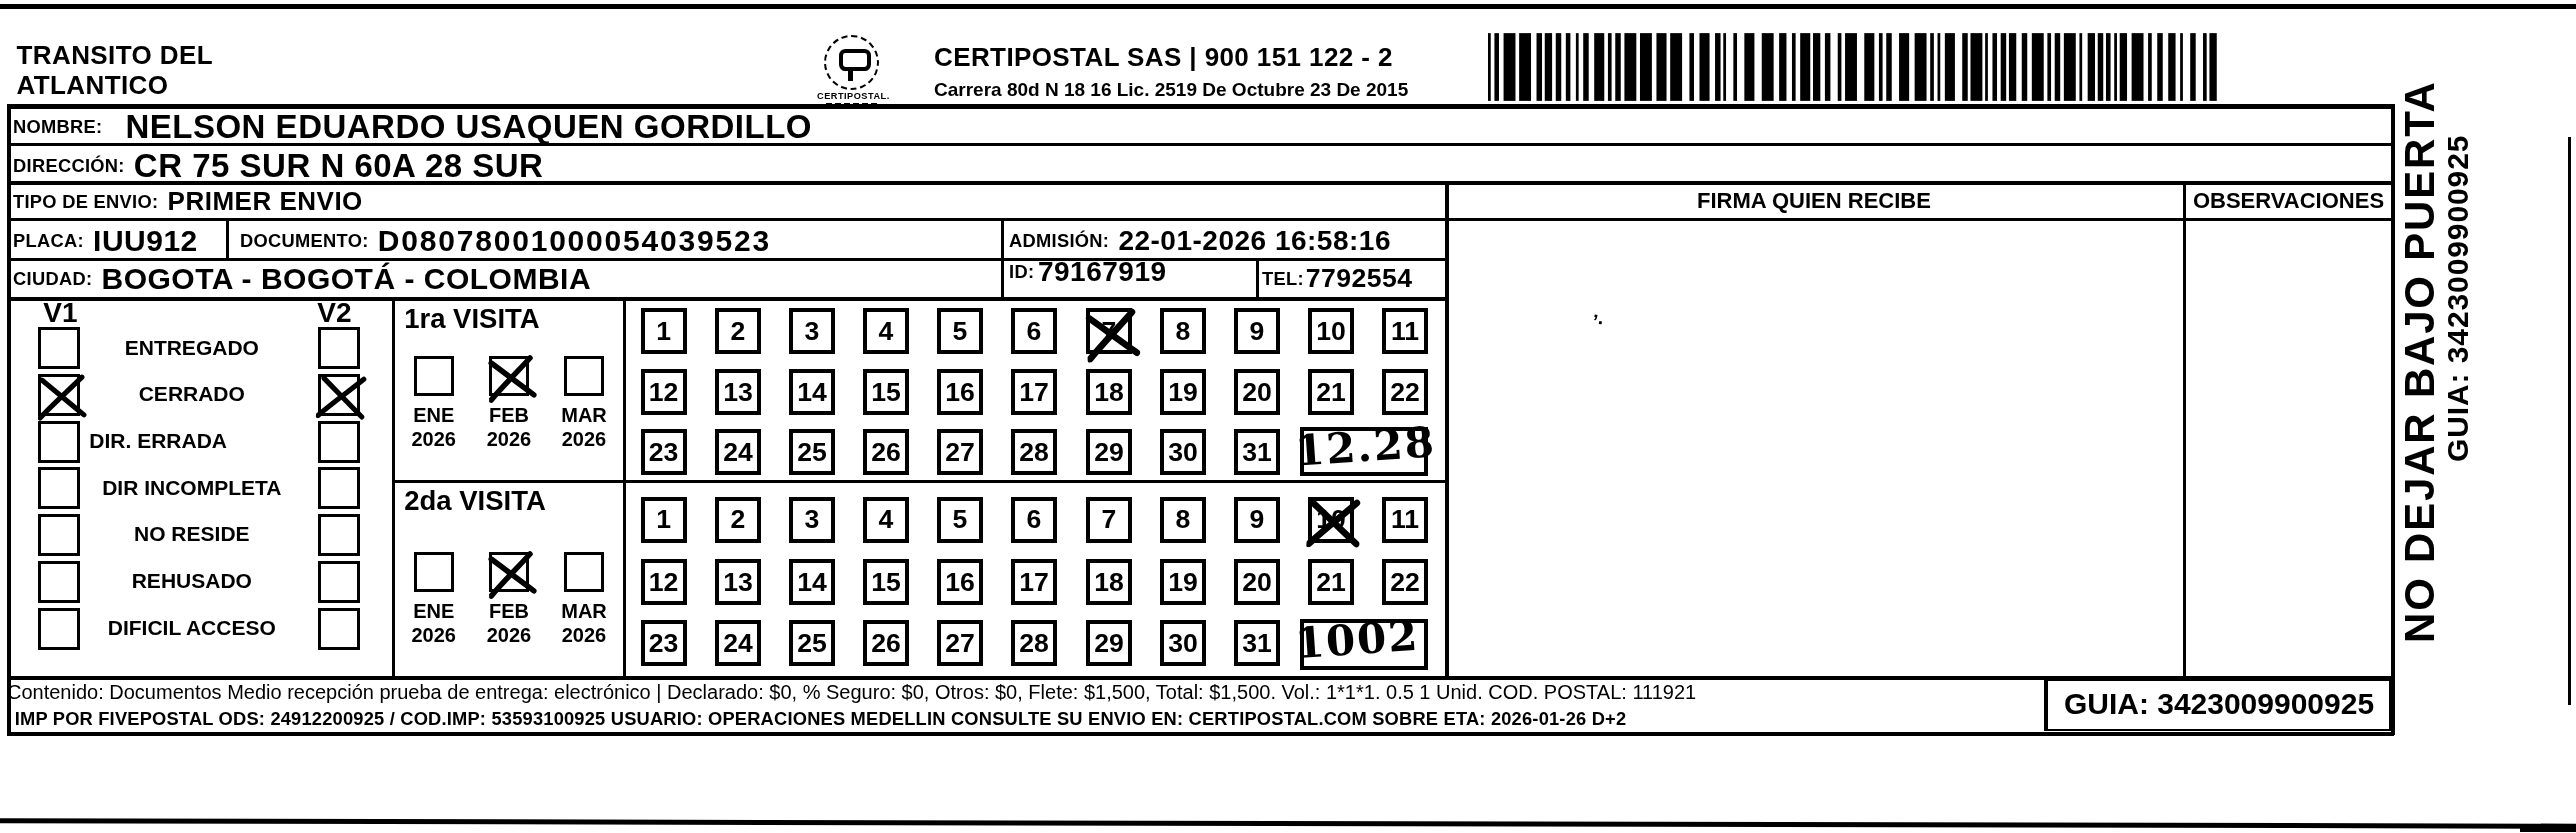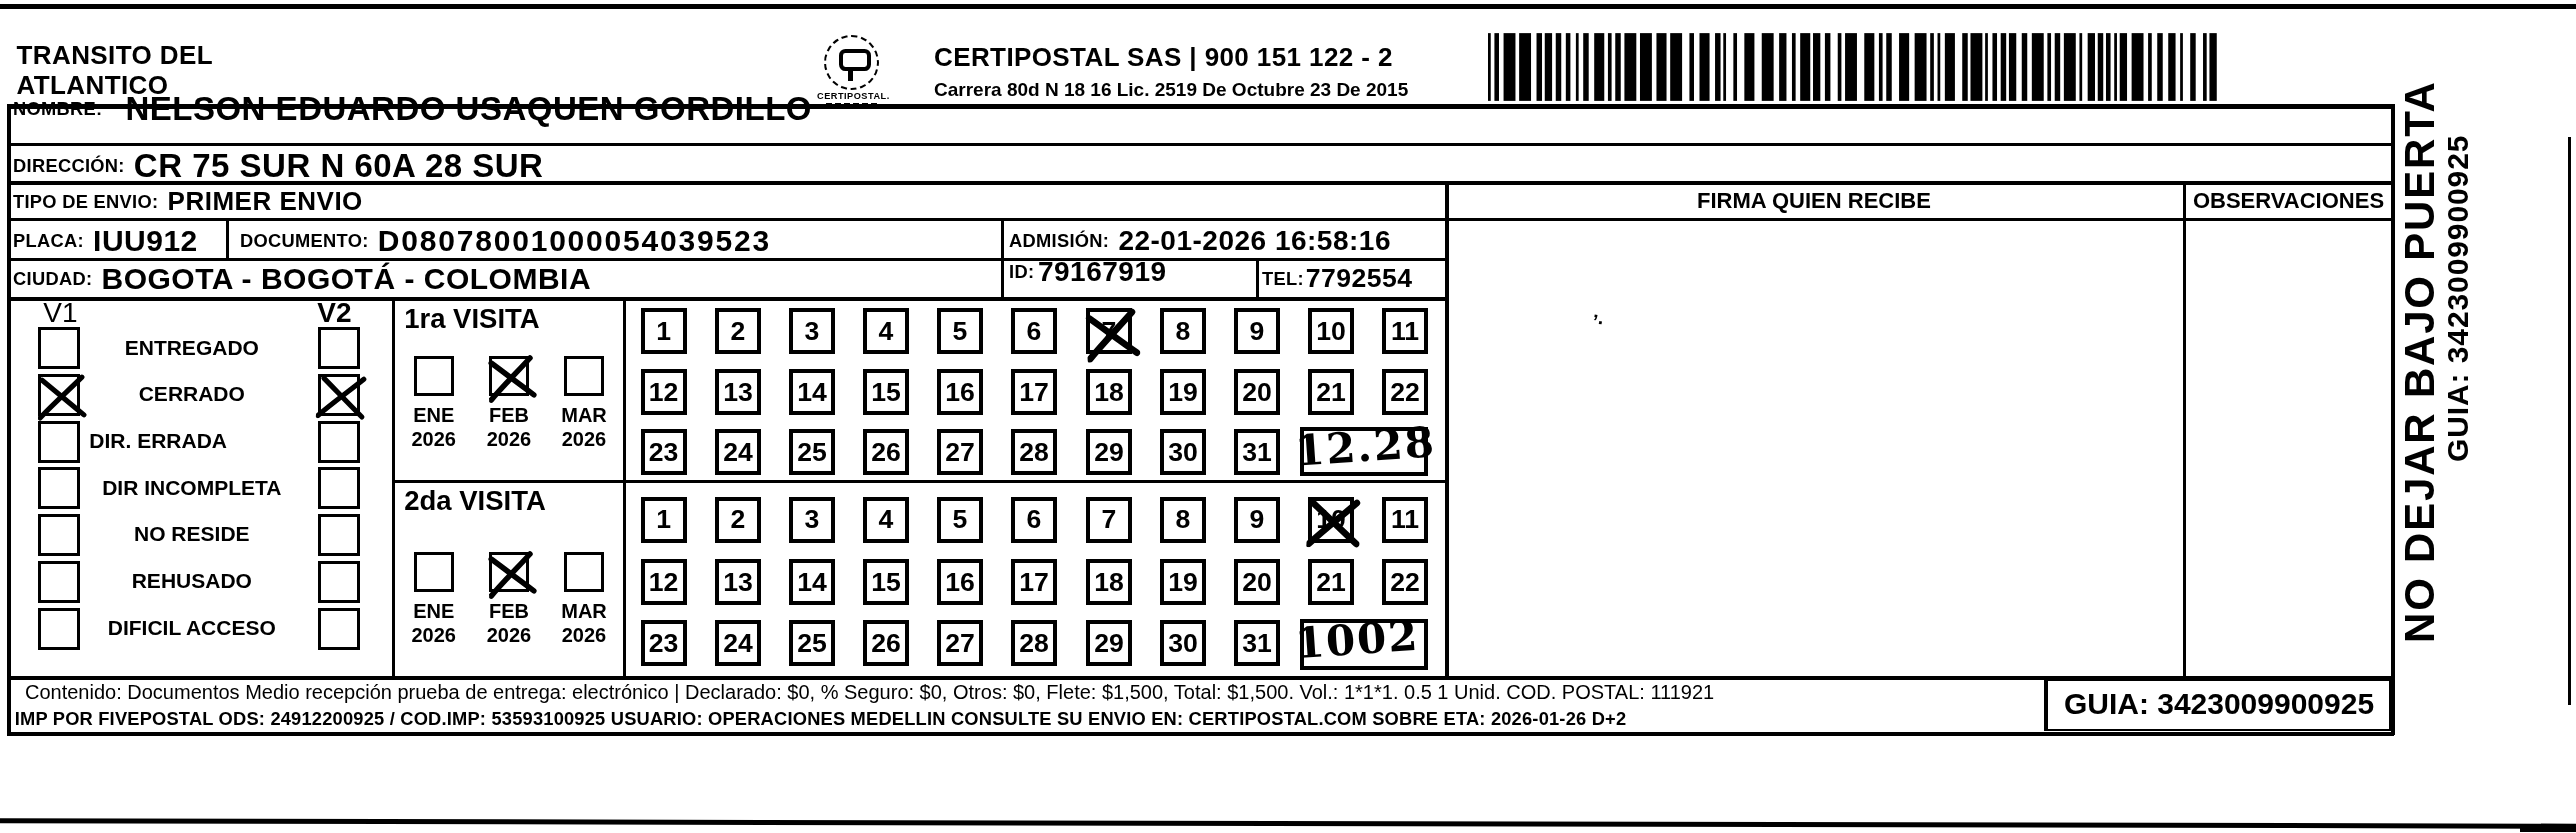--- a/index.html
+++ b/index.html
@@ -131,21 +131,21 @@
   <div class="vl" style="left:226px;top:221px;width:2.7px;height:38px;"></div>
   <div class="vl" style="left:1001px;top:221px;width:2.7px;height:38px;"></div>
   <div class="vl" style="left:1001px;top:260px;width:2.7px;height:38px;"></div>
   <div class="vl" style="left:1256px;top:260px;width:2.7px;height:38px;"></div>
   <div class="vl" style="left:1445px;top:181px;width:3.7px;height:498px;"></div>
   <div class="vl" style="left:2183px;top:181px;width:2.7px;height:498px;"></div>
   <div class="vl" style="left:392px;top:299px;width:2.7px;height:377px;"></div>
   <div class="vl" style="left:623px;top:299px;width:2.7px;height:377px;"></div>
   <div class="vl" style="left:2044px;top:679px;width:2.7px;height:52px;"></div>
 
-  <div class="lblrow" style="left:13px;top:90px;height:37px;gap:23px;">
+  <div class="lblrow" style="left:13px;top:108px;height:37px;gap:23px;">
     <span class="lbl">NOMBRE:</span>
     <span class="val">NELSON EDUARDO USAQUEN GORDILLO</span>
   </div>
   <div class="lblrow" style="left:13px;top:147px;height:37px;">
     <span class="lbl">DIRECCIÓN:</span>
     <span class="val">CR 75 SUR N 60A 28 SUR</span>
   </div>
   <div class="lblrow" style="left:13px;top:184px;height:35px;">
     <span class="lbl">TIPO DE ENVIO:</span>
     <span class="val" style="font-size:26px;">PRIMER ENVIO</span>
@@ -173,21 +173,21 @@
   <div class="lblrow" style="left:1262px;top:261px;height:35px;gap:1.8px;">
     <span class="lbl">TEL:</span>
     <span class="val" style="font-size:26.6px;">7792554</span>
   </div>
 
   <div class="txt center" style="left:1445px;top:182px;width:738px;height:37px;font-size:22px;font-weight:bold;">FIRMA QUIEN RECIBE</div>
   <div class="txt center" style="left:2185px;top:182px;width:207px;height:37px;font-size:22px;font-weight:bold;">OBSERVACIONES</div>
   <div class="txt" style="left:1592px;top:311px;font-size:20px;font-weight:bold;transform:rotate(10deg);">’·</div>
 
   <div id="status-panel" style="position:absolute;left:7.3px;top:299px;width:385px;height:377px;">
-    <div class="txt" style="left:36px;top:-1.8px;font-size:28px;font-weight:normal;">V1</div>
+    <div class="txt" style="left:36px;top:-1.8px;font-size:28px;font-weight:bold;">V1</div>
     <div class="txt" style="left:310px;top:-1.8px;font-size:28px;font-weight:bold;">V2</div>
     <div id="status-rows">
         <div class="chk" style="left:31px;top:28px;"></div>
         <div style="position:absolute;left:82px;top:37px;width:205px;text-align:center;font-size:21px;font-weight:bold;">ENTREGADO</div>
         <div class="chk" style="left:311px;top:28px;"></div>
         <div class="chk" style="left:31px;top:75px;">
           <svg viewBox="0 0 48 48" class="xmark" style="left:-3.7px;top:-4.6px;width:49px;height:49px;transform:rotate(0deg);">
             <path d="M4 8 C 15 17, 29 29, 45 42" fill="none" stroke="#000" stroke-width="5" stroke-linecap="round"></path>
             <path d="M43 5 C 31 17, 15 31, 2 45" fill="none" stroke="#000" stroke-width="5" stroke-linecap="round"></path>
           </svg>
@@ -461,21 +461,21 @@
         <span>30</span>
       </div>
       <div class="daybox" style="left:609px;top:137px;">
         <span>31</span>
       </div>
       <div class="widebox" style="left:675px;top:136px;width:128px;height:51px;">
         <span class="hand">1002</span>
       </div>
     </div>
 
-  <div class="txt" style="left:25px;top:681px;font-size:20px;">Contenido: Documentos Medio recepción prueba de entrega: electrónico | Declarado: $0, % Seguro: $0, Otros: $0, Flete: $1,500, Total: $1,500. Vol.: 1*1*1. 0.5  1 Unid. COD. POSTAL: 111921</div>
+  <div class="txt" style="left:7px;top:681px;font-size:20px;">Contenido: Documentos Medio recepción prueba de entrega: electrónico | Declarado: $0, % Seguro: $0, Otros: $0, Flete: $1,500, Total: $1,500. Vol.: 1*1*1. 0.5  1 Unid. COD. POSTAL: 111921</div>
   <div class="txt" style="left:14.7px;top:708px;font-size:18.3px;font-weight:bold;letter-spacing:0.2px;">IMP POR FIVEPOSTAL ODS: 24912200925 / COD.IMP: 53593100925 USUARIO: OPERACIONES MEDELLIN CONSULTE SU ENVIO EN: CERTIPOSTAL.COM SOBRE ETA: 2026-01-26 D+2</div>
   <div style="position:absolute;left:2046px;top:679px;width:345px;height:52px;border:2.7px solid #000;box-sizing:border-box;"></div>
   <div class="txt center" style="left:2048px;top:679px;width:342px;height:50px;font-size:30px;font-weight:bold;">GUIA: 3423009900925</div>
 
   <div class="vert" style="left:2396px;top:78px;height:568px;font-size:42px;letter-spacing:1.8px;">NO DEJAR BAJO PUERTA</div>
   <div class="vert" style="left:2441px;top:92px;height:412px;font-size:30px;letter-spacing:0.9px;">GUIA: 3423009900925</div>
 
 </div>
 
 

